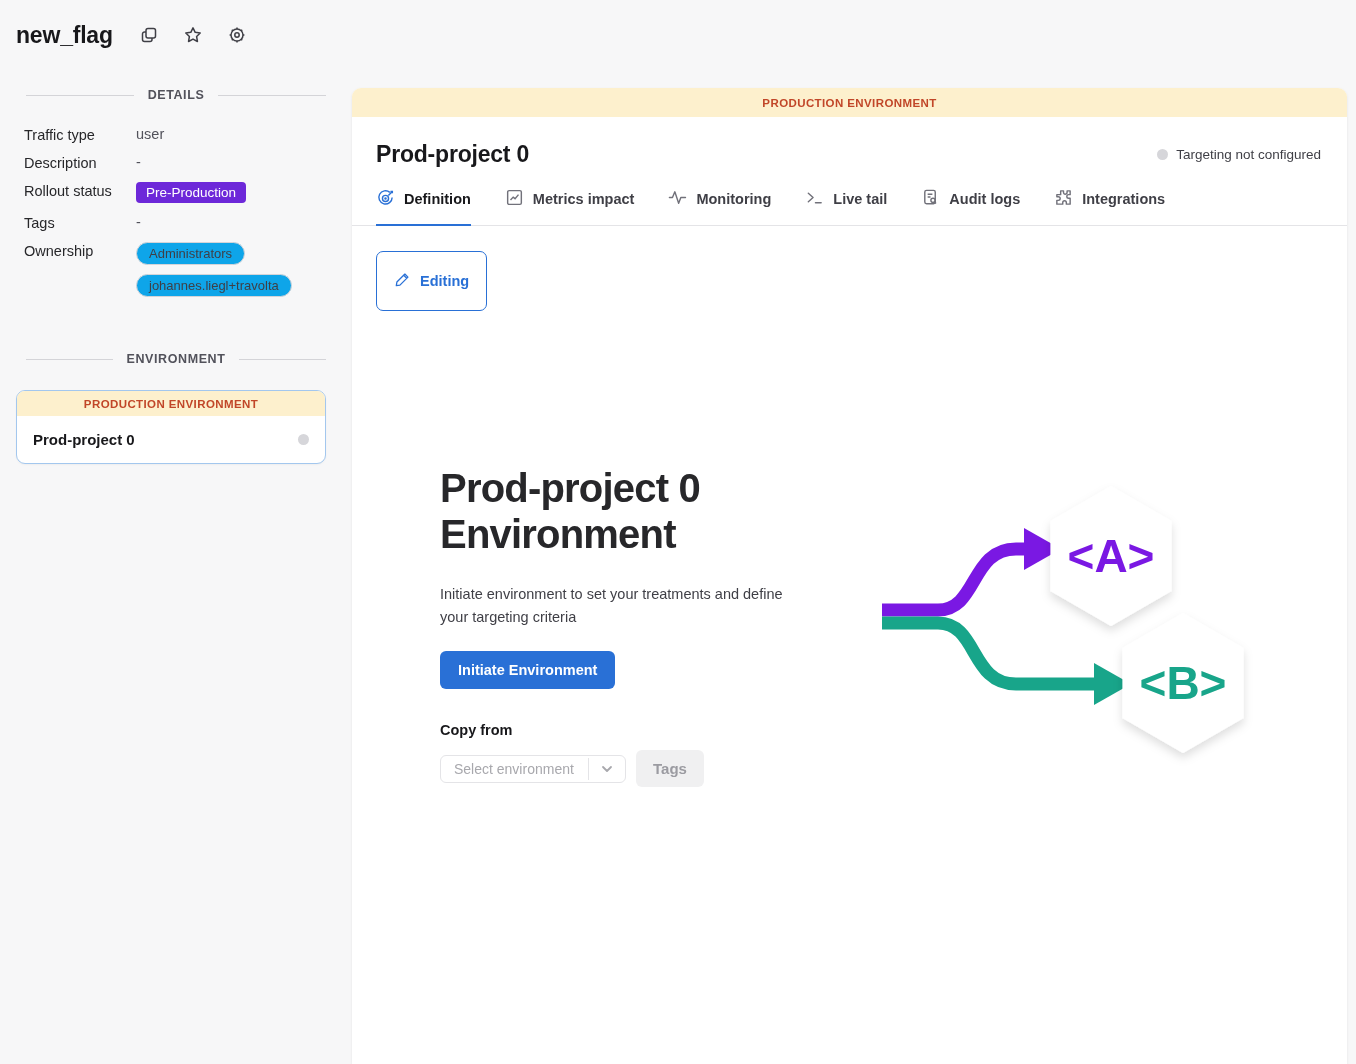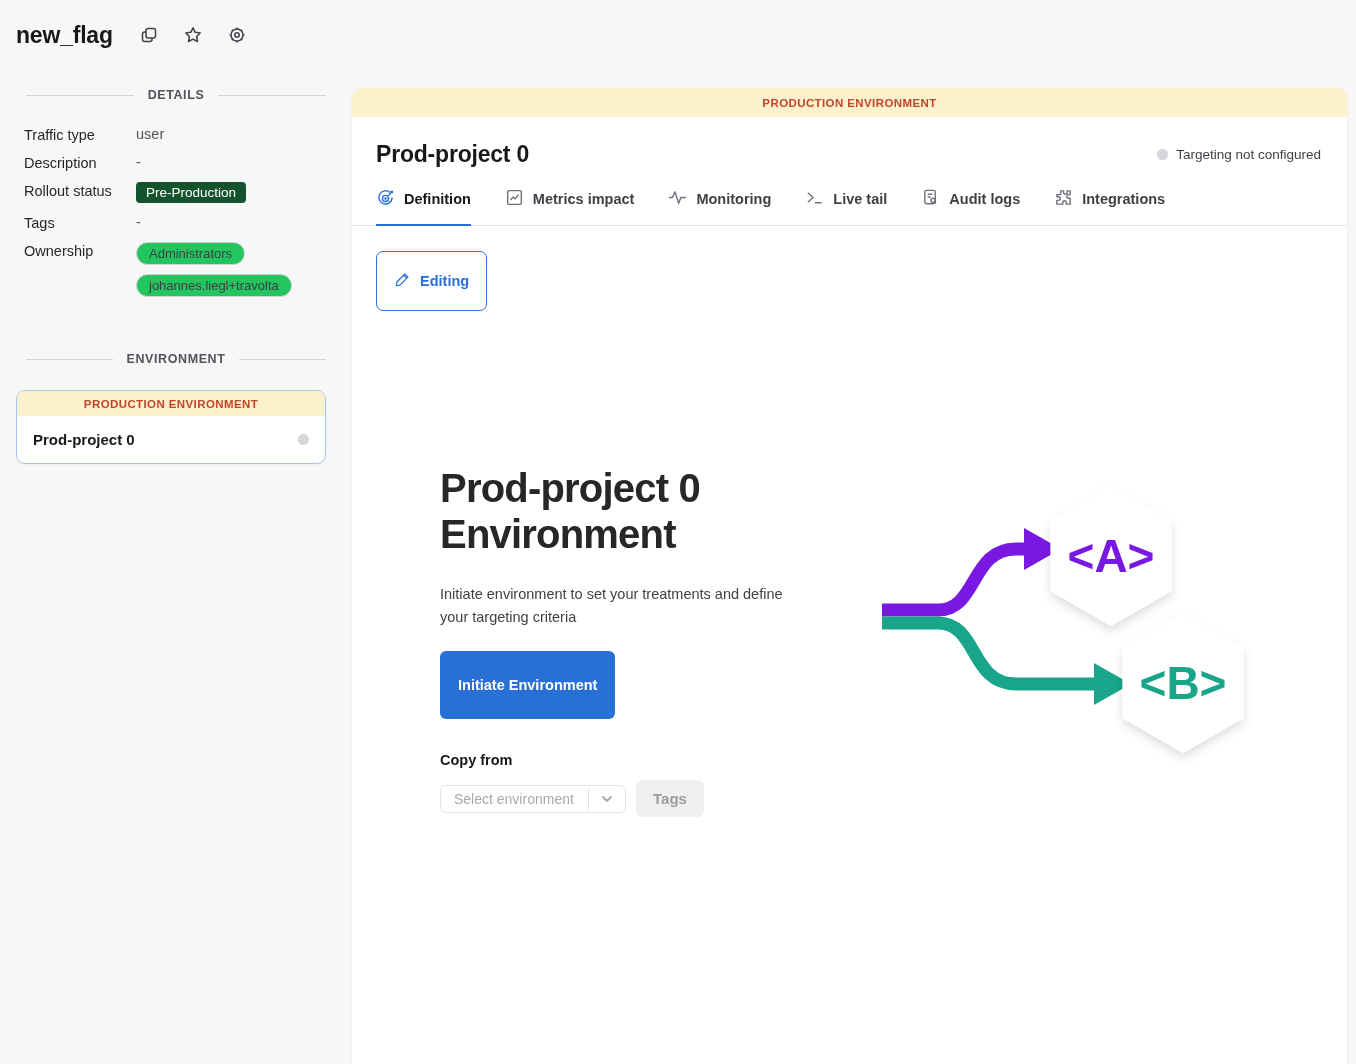--- a/index.html
+++ b/index.html
@@ -14,22 +14,22 @@
   .icon-btn svg { stroke:#3f3f46; fill:none; stroke-width:1.5; }
 
   
   .sidebar { position:absolute; top:88px; left:0; width:352px; }
   .section-head { display:flex; align-items:center; margin:0 26px; }
   .section-head .line { flex:1; height:1px; background:#d4d4d8; }
   .section-head .txt { padding:0 14px; font-size:12.5px; font-weight:700; letter-spacing:0.6px; color:#52525b; }
   .details-rows { margin:24px 0 0 24px; display:grid; grid-template-columns:112px 1fr; row-gap:11px; column-gap:0; align-items:start; }
   .d-label { font-size:14.5px; color:#27272a; padding-top:1px; }
   .d-value { font-size:14.5px; color:#52525b; }
-  .badge { display:inline-block; background:#14532d; color:#fff; font-size:13.5px; padding:3px 10px; border-radius:4px; }
-  .pill { display:inline-block; background:#22c55e; border:1px solid #d4d4d8; border-radius:13px; padding:3px 12px; font-size:13px; color:#3f3f46; margin-bottom:9px; }
+  .badge { display:inline-block; background:#6d28d9; color:#fff; font-size:13.5px; padding:3px 10px; border-radius:4px; }
+  .pill { display:inline-block; background:#0ea5e9; border:1px solid #d4d4d8; border-radius:13px; padding:3px 12px; font-size:13px; color:#3f3f46; margin-bottom:9px; }
 
   .env-section { margin-top:46px; }
   .env-card { margin:0 26px 20px 16px; width:310px; background:#fff; border:1px solid #e4e4e7; border-radius:9px; overflow:hidden; cursor:pointer; box-shadow:0 1px 2px rgba(0,0,0,0.04); }
   .env-card.selected { border:1px solid #a3c7ee; }
   .env-card .card-banner { background:#fdf0cd; text-align:center; font-size:11.5px; font-weight:700; letter-spacing:0.4px; color:#c14628; padding:7px 0 6px; }
   .env-card .card-body { display:flex; align-items:center; justify-content:space-between; padding:15px 16px; }
   .env-card .env-name { font-size:15px; font-weight:700; color:#18181b; }
   .status-dot { width:11px; height:11px; border-radius:50%; background:#d6d6da; }
   .env-cards { margin-top:24px; }
 
@@ -47,21 +47,21 @@
   .tab.active svg { stroke:#2970d6; }
 
   .content { padding:25px 24px 0; }
   .editing-btn { display:inline-flex; align-items:center; gap:9px; background:#fff; border:1px solid #2970d6; color:#2970d6; border-radius:7px; padding:19px 17px; font-size:14.5px; font-weight:600; cursor:pointer; font-family:inherit; }
   .editing-btn svg { stroke:#2970d6; fill:none; stroke-width:1.5; }
 
   .empty-state { display:flex; margin-top:155px; padding-left:64px; }
   .es-left { width:400px; }
   .es-heading { font-size:40px; line-height:1.14; font-weight:700; color:#27272a; letter-spacing:-0.8px; max-width:370px; }
   .es-desc { margin-top:26px; font-size:14.5px; line-height:1.55; color:#3f3f46; max-width:372px; }
-  .initiate-btn { margin-top:23px; background:#2970d6; color:#fff; border:none; border-radius:6px; padding:26px 18px; font-size:14.5px; font-weight:600; cursor:pointer; font-family:inherit; }
+  .initiate-btn { margin-top:23px; background:#2970d6; color:#fff; border:none; border-radius:6px; padding:11px 18px; font-size:14.5px; font-weight:600; cursor:pointer; font-family:inherit; }
   .copy-from { margin-top:33px; font-size:14.5px; font-weight:700; color:#18181b; }
   .copy-row { margin-top:12px; display:flex; align-items:center; }
   .select-box { width:186px; height:28px; background:#fff; border:1px solid #e4e4e7; border-radius:6px; display:flex; align-items:center; cursor:pointer; }
   .select-ph { flex:1; font-size:14px; color:#a8a8ad; padding-left:13px; white-space:nowrap; }
   .select-div { width:1px; height:22px; background:#e4e4e7; }
   .select-chev { width:36px; display:flex; align-items:center; justify-content:center; }
   .select-chev svg { stroke:#a8a8ad; fill:none; stroke-width:1.8; }
   .copy-btn { margin-left:10px; background:#f0f0f1; color:#9b9ba1; border:none; border-radius:6px; padding:10px 17px; font-size:15px; font-weight:600; font-family:inherit; cursor:default; }
 
   .illustration { margin-left:40px; margin-top:5px; }

